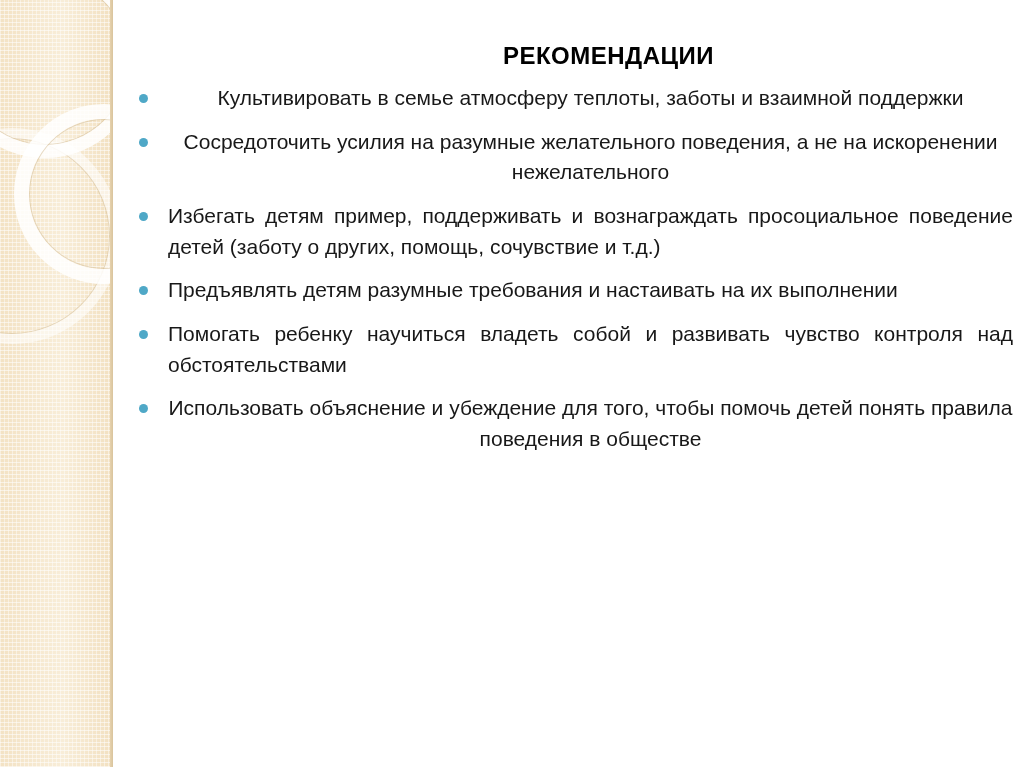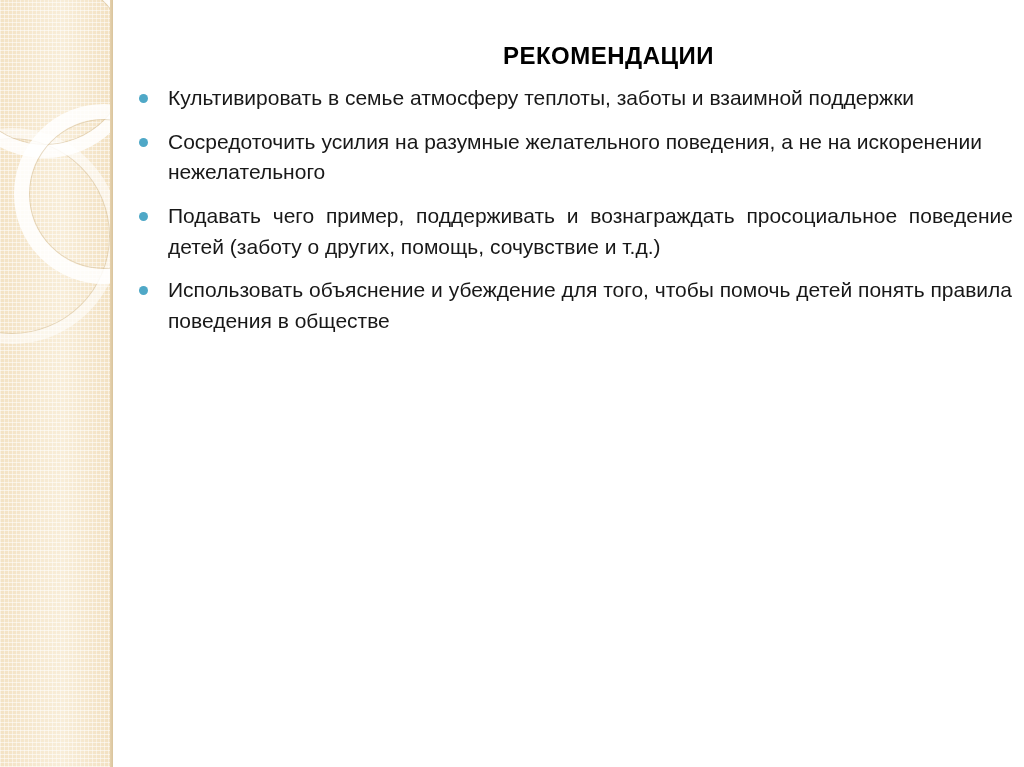--- a/index.html
+++ b/index.html
@@ -113,21 +113,21 @@
   .bullet-text {
     flex: 1 1 auto;
     font-size: 21px;
     line-height: 1.46;
     color: #181818;
     text-align: justify;
     text-justify: inter-word;
     padding-right: 6px;
   }
   .bullet-text.no-justify {
-    text-align: left;
+    text-align: center;
   }
 </style>
 </head>
 <body>
 
 <div class="left-band" style="background-color: rgb(246, 232, 206);">
   <div class="left-band-texture"></div>
   <div class="ring ring-3"></div>
   <div class="ring ring-1"></div>
   <div class="ring ring-2"></div>
@@ -145,26 +145,34 @@
       <span class="bullet-text no-justify">Культивировать в семье атмосферу теплоты, заботы и взаимной поддержки</span>
     </div>
 
     <div class="bullet-item">
       <span class="bullet-dot" style="background: rgb(79, 168, 199);"></span>
       <span class="bullet-text no-justify">Сосредоточить усилия на разумные желательного поведения, а не на искоренении нежелательного</span>
     </div>
 
     <div class="bullet-item">
       <span class="bullet-dot" style="background: rgb(79, 168, 199);"></span>
-      <span class="bullet-text">Подавать чего пример, поддерживать и вознаграждать просоциальное поведение детей (заботу о других, помощь, сочувствие и т.д.)</span>
+      <span class="bullet-text">Избегать детям пример, поддерживать и вознаграждать просоциальное поведение детей (заботу о других, помощь, сочувствие и т.д.)</span>
+    </div>
+
+    <div class="bullet-item">
+      <span class="bullet-dot" style="background: rgb(79, 168, 199);"></span>
+      <span class="bullet-text">Предъявлять детям разумные требования и настаивать на их выполнении</span>
     </div>
 
 
 
-
+    <div class="bullet-item">
+      <span class="bullet-dot" style="background: rgb(79, 168, 199);"></span>
+      <span class="bullet-text">Помогать ребенку научиться владеть собой и развивать чувство контроля над обстоятельствами</span>
+    </div>
 
     <div class="bullet-item">
       <span class="bullet-dot" style="background: rgb(79, 168, 199);"></span>
       <span class="bullet-text no-justify">Использовать объяснение и убеждение для того, чтобы помочь детей понять правила поведения в обществе</span>
     </div>
 
   </div>
 </div>
 
 </body></html>

